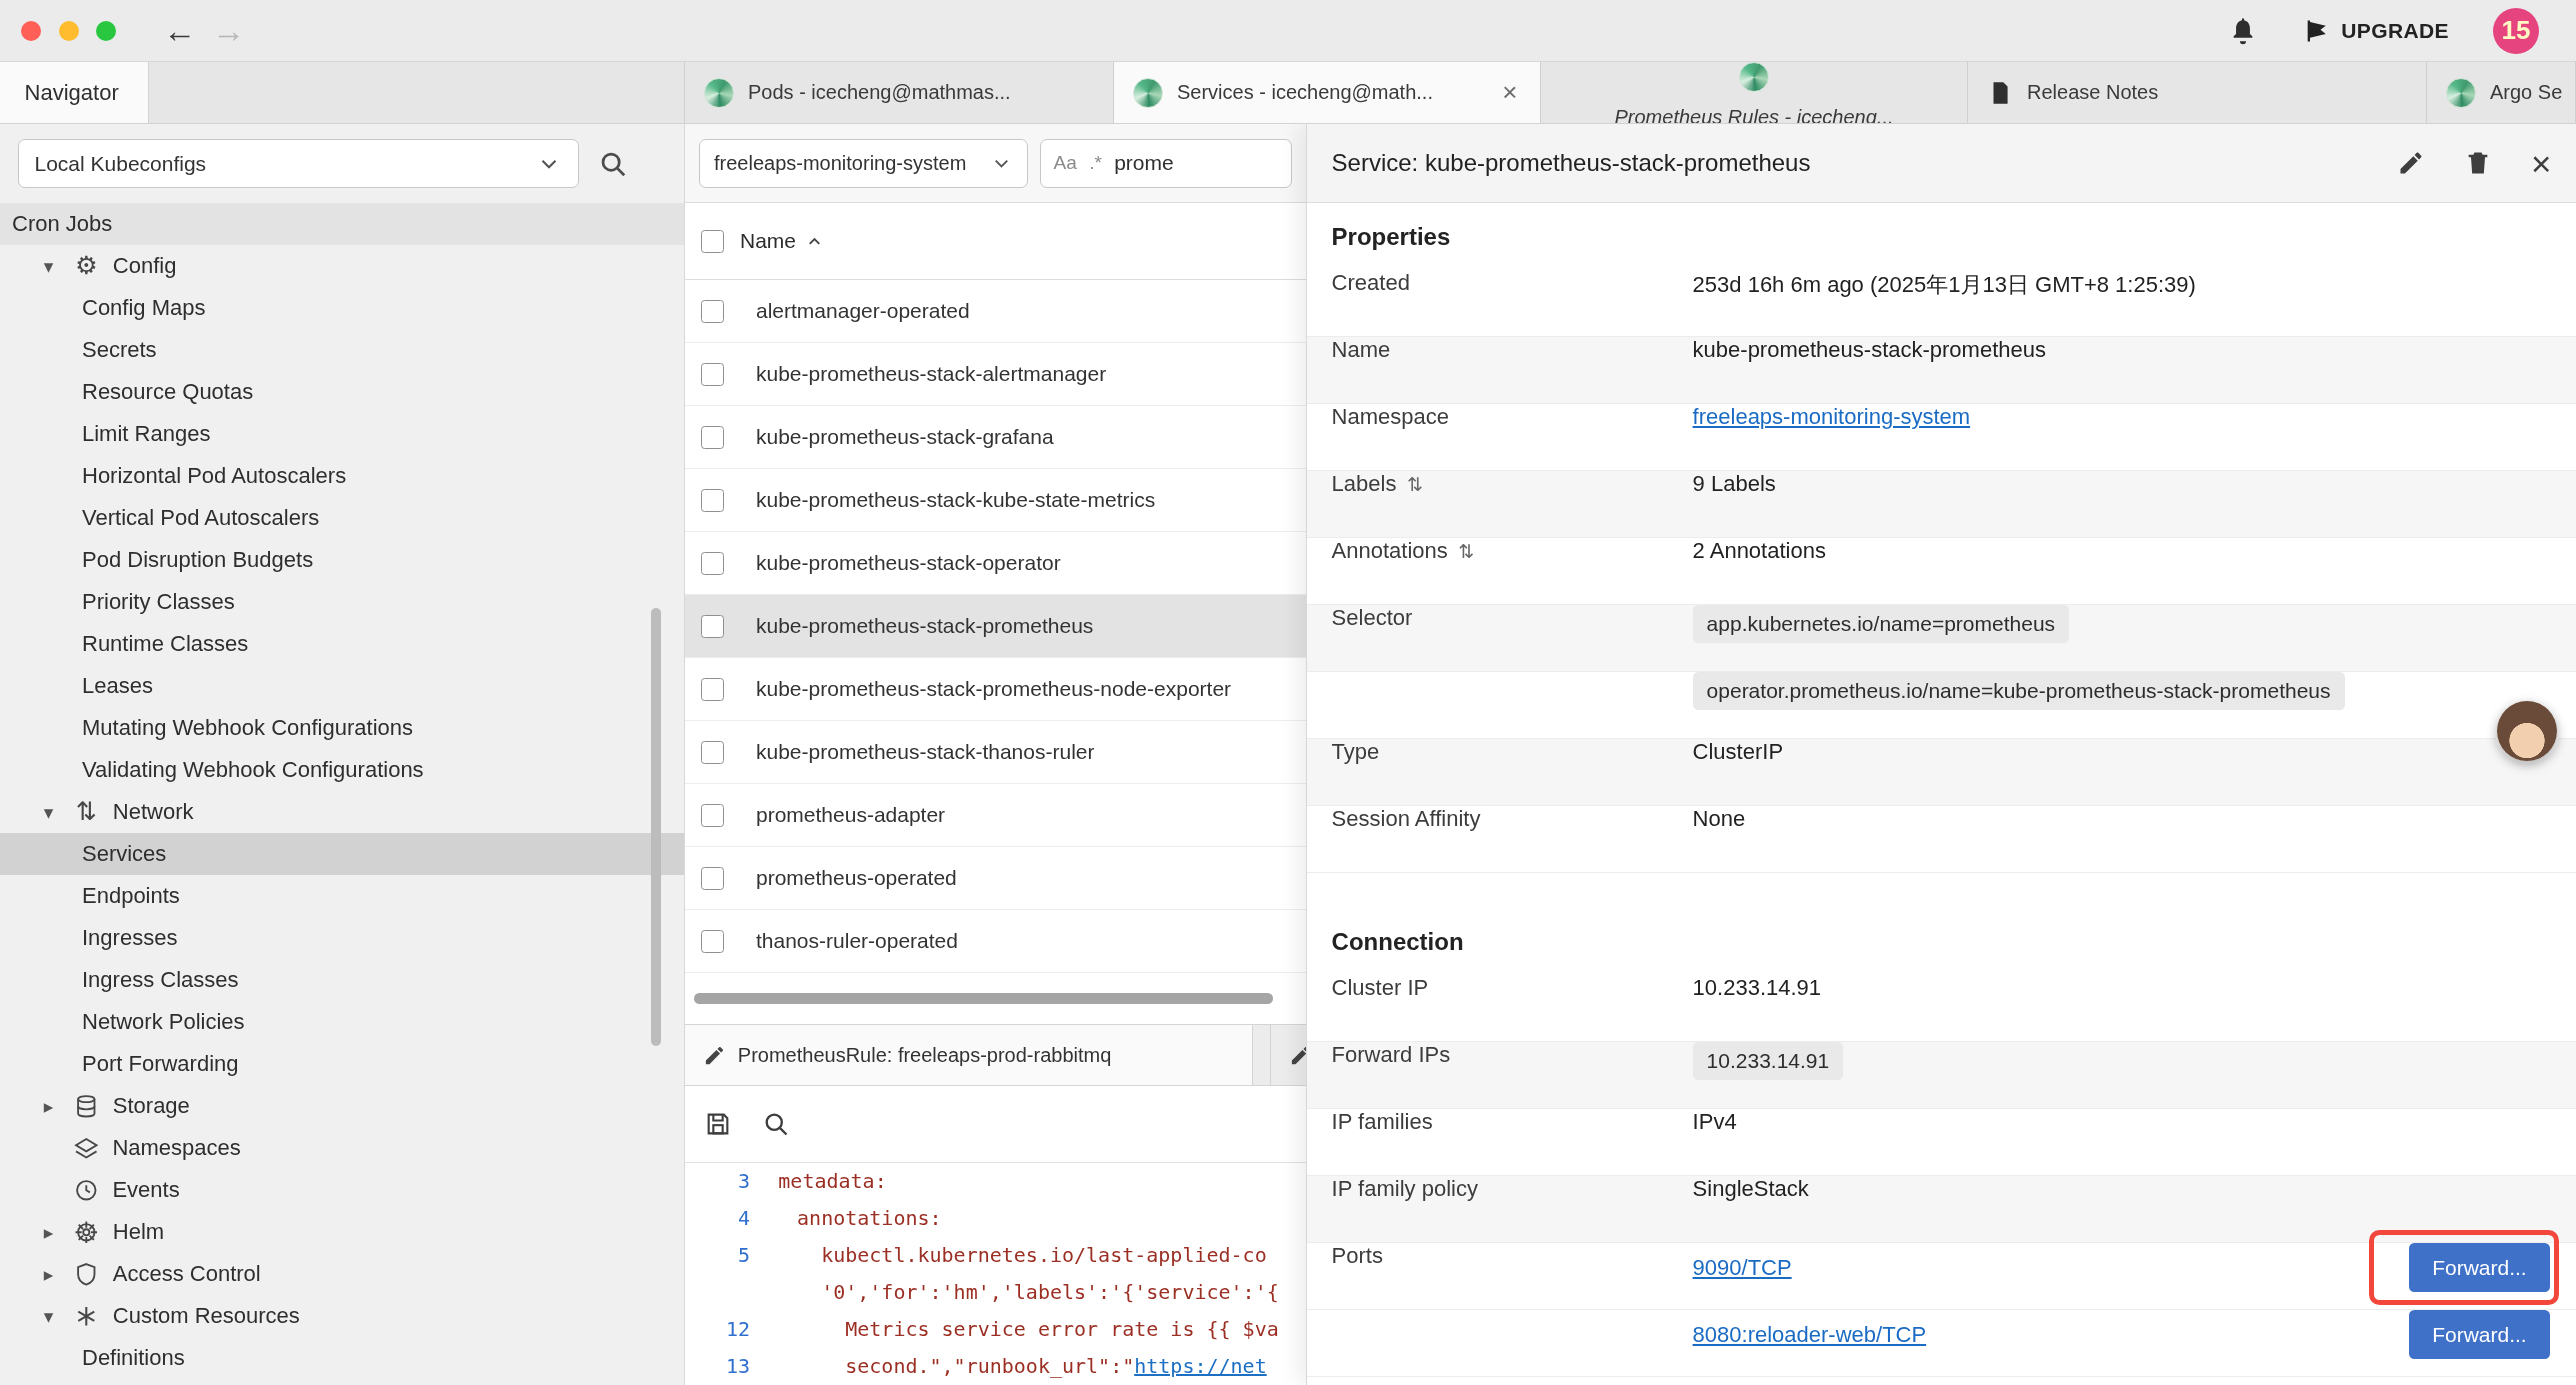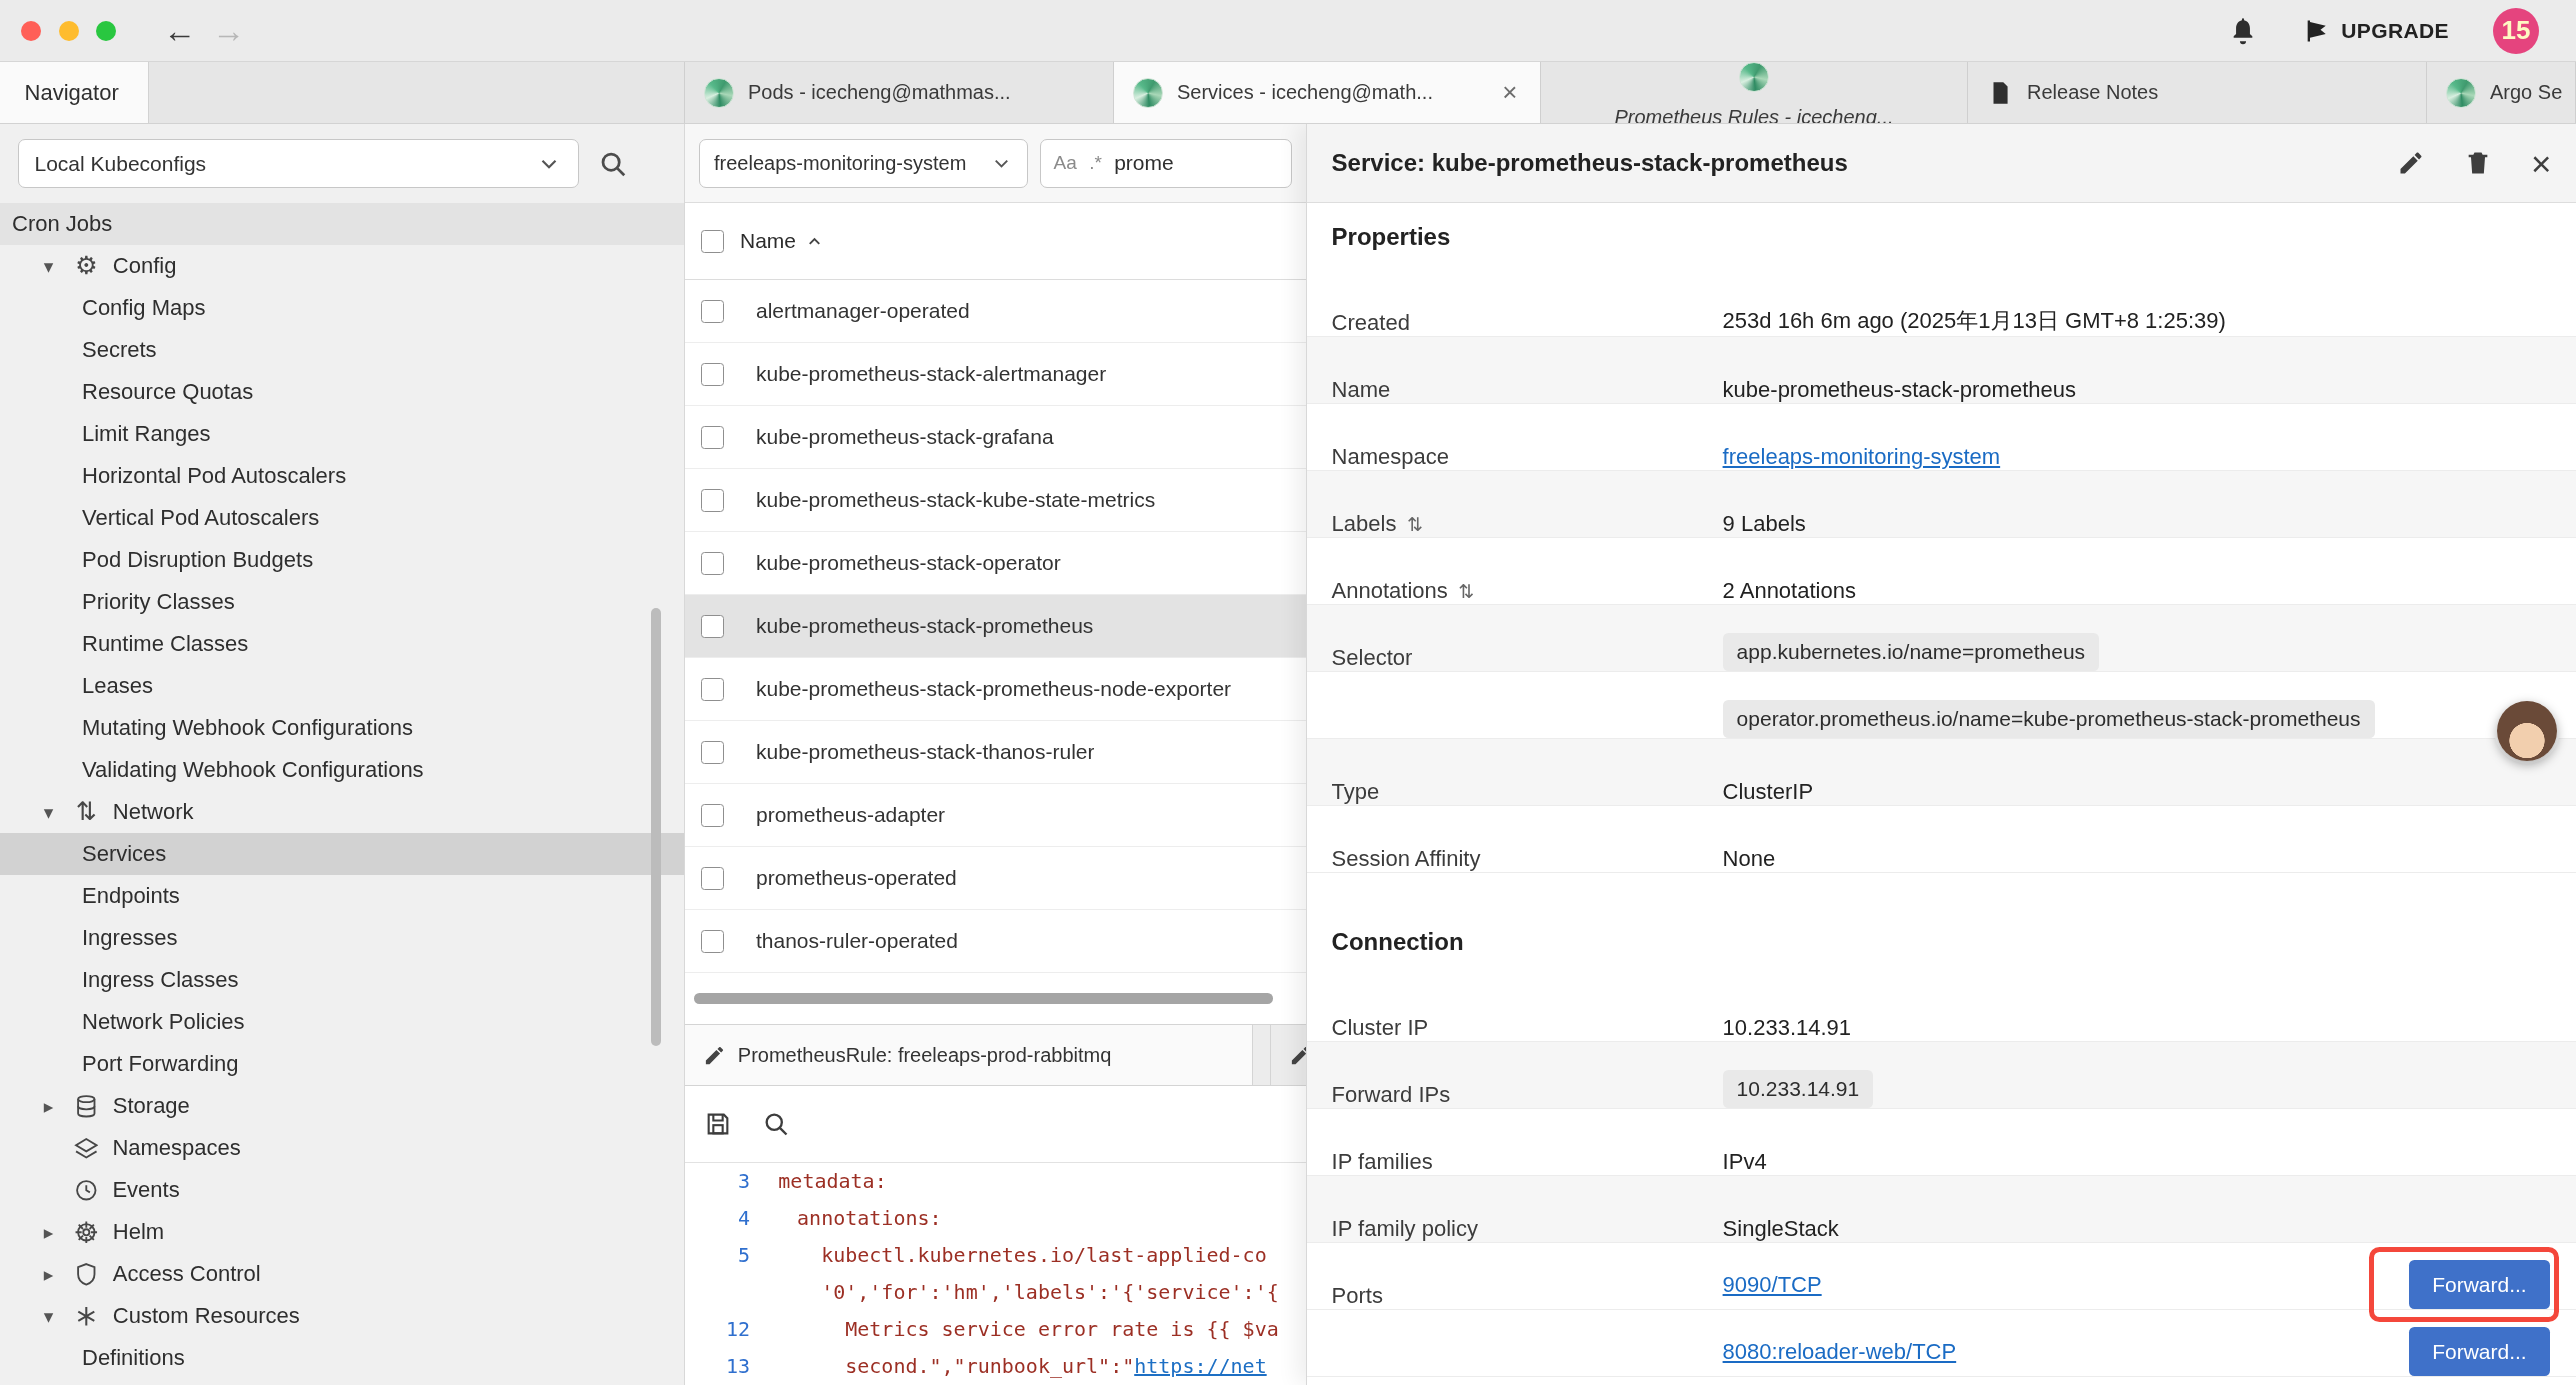--- a/index.html
+++ b/index.html
@@ -83,28 +83,28 @@
   .editor { flex:1; background:#fff; font-family:"DejaVu Sans Mono","Liberation Mono",monospace; font-size:20px; overflow:hidden; }
   .code-line { display:flex; height:37px; line-height:37px; white-space:pre; }
   .gutter { width:88px; flex:0 0 88px; text-align:right; padding-right:23px; color:#2f6fce; }
   .code { color:#9c2f24; }
   .code.i0{padding-left:5.3px}.code.i1{padding-left:2ch}.code.i2{padding-left:4ch}.code.i3{padding-left:6ch}
   .code .lnk { color:#1d6fc4; text-decoration:underline; }
 
   
   .drawer { flex:1; background:#fff; border-left:0.9px solid #d8d8d8; box-shadow:-8.8px 0 21px rgba(0,0,0,.07); display:flex; flex-direction:column; overflow:hidden; }
   .drawer-head { height:79px; flex:0 0 79px; background:#f4f4f4; border-bottom:0.9px solid #ddd; display:flex; align-items:center; padding:0 24.6px; }
-  .drawer-title { font-size:24px; font-weight:700; color:#222; flex:1; white-space:nowrap; overflow:hidden; }
+  .drawer-title { font-size:24px; font-weight:400; color:#222; flex:1; white-space:nowrap; overflow:hidden; }
   .head-actions { display:flex; align-items:center; gap:39px; color:#3e3e3e; }
   .head-actions .svgi { width:28px; height:28px; cursor:pointer; }
   .drawer-close { font-size:35px; line-height:1; cursor:pointer; color:#3e3e3e; }
   .drawer-body { flex:1; overflow:hidden; }
   .section-title { height:67px; display:flex; align-items:center; padding-left:24.6px; font-size:24px; font-weight:700; color:#222; }
   .section-title.conn { margin-top:35px; }
-  .drow { min-height:67px; display:flex; align-items:flex-end; padding-left:24.6px; border-bottom:0.9px solid #ececec;gap:30px; }
+  .drow { min-height:67px; display:flex; align-items:flex-start; padding-left:24.6px; border-bottom:0.9px solid #ececec; }
   .drow.alt { background:#f6f6f6; }
   .dlabel { width:361px; flex:0 0 361px; font-size:22px; color:#3c3c3c; display:flex; align-items:center; gap:10.5px; }
   .dvalue { flex:1; font-size:22px; color:#222; display:flex; align-items:center; min-width:0; padding-right:14px; }
   .expander { color:#666; font-size:19px; }
   .dlink { color:#1a6bc4; text-decoration:underline; cursor:pointer; }
   .badge { background:#e9e9e9; border-radius:5.3px; padding:7px 14px; font-size:21px; color:#2d2d2d; display:inline-block; max-width:100%; overflow:hidden; white-space:nowrap; }
   .fwd-wrap { position:relative; display:inline-flex; margin-left:auto; margin-right:12.3px; }
   .fwd-btn { background:#3f71c9; color:#fff; border:none; border-radius:5.3px; font-size:21px; font-family:inherit; padding:0 23px; height:49px; cursor:pointer; }
   .red-box { position:absolute; left:-40px; right:-8.8px; top:-13px; bottom:-13px; border:5.3px solid #f4473b; border-radius:10.5px; pointer-events:none; }
 

